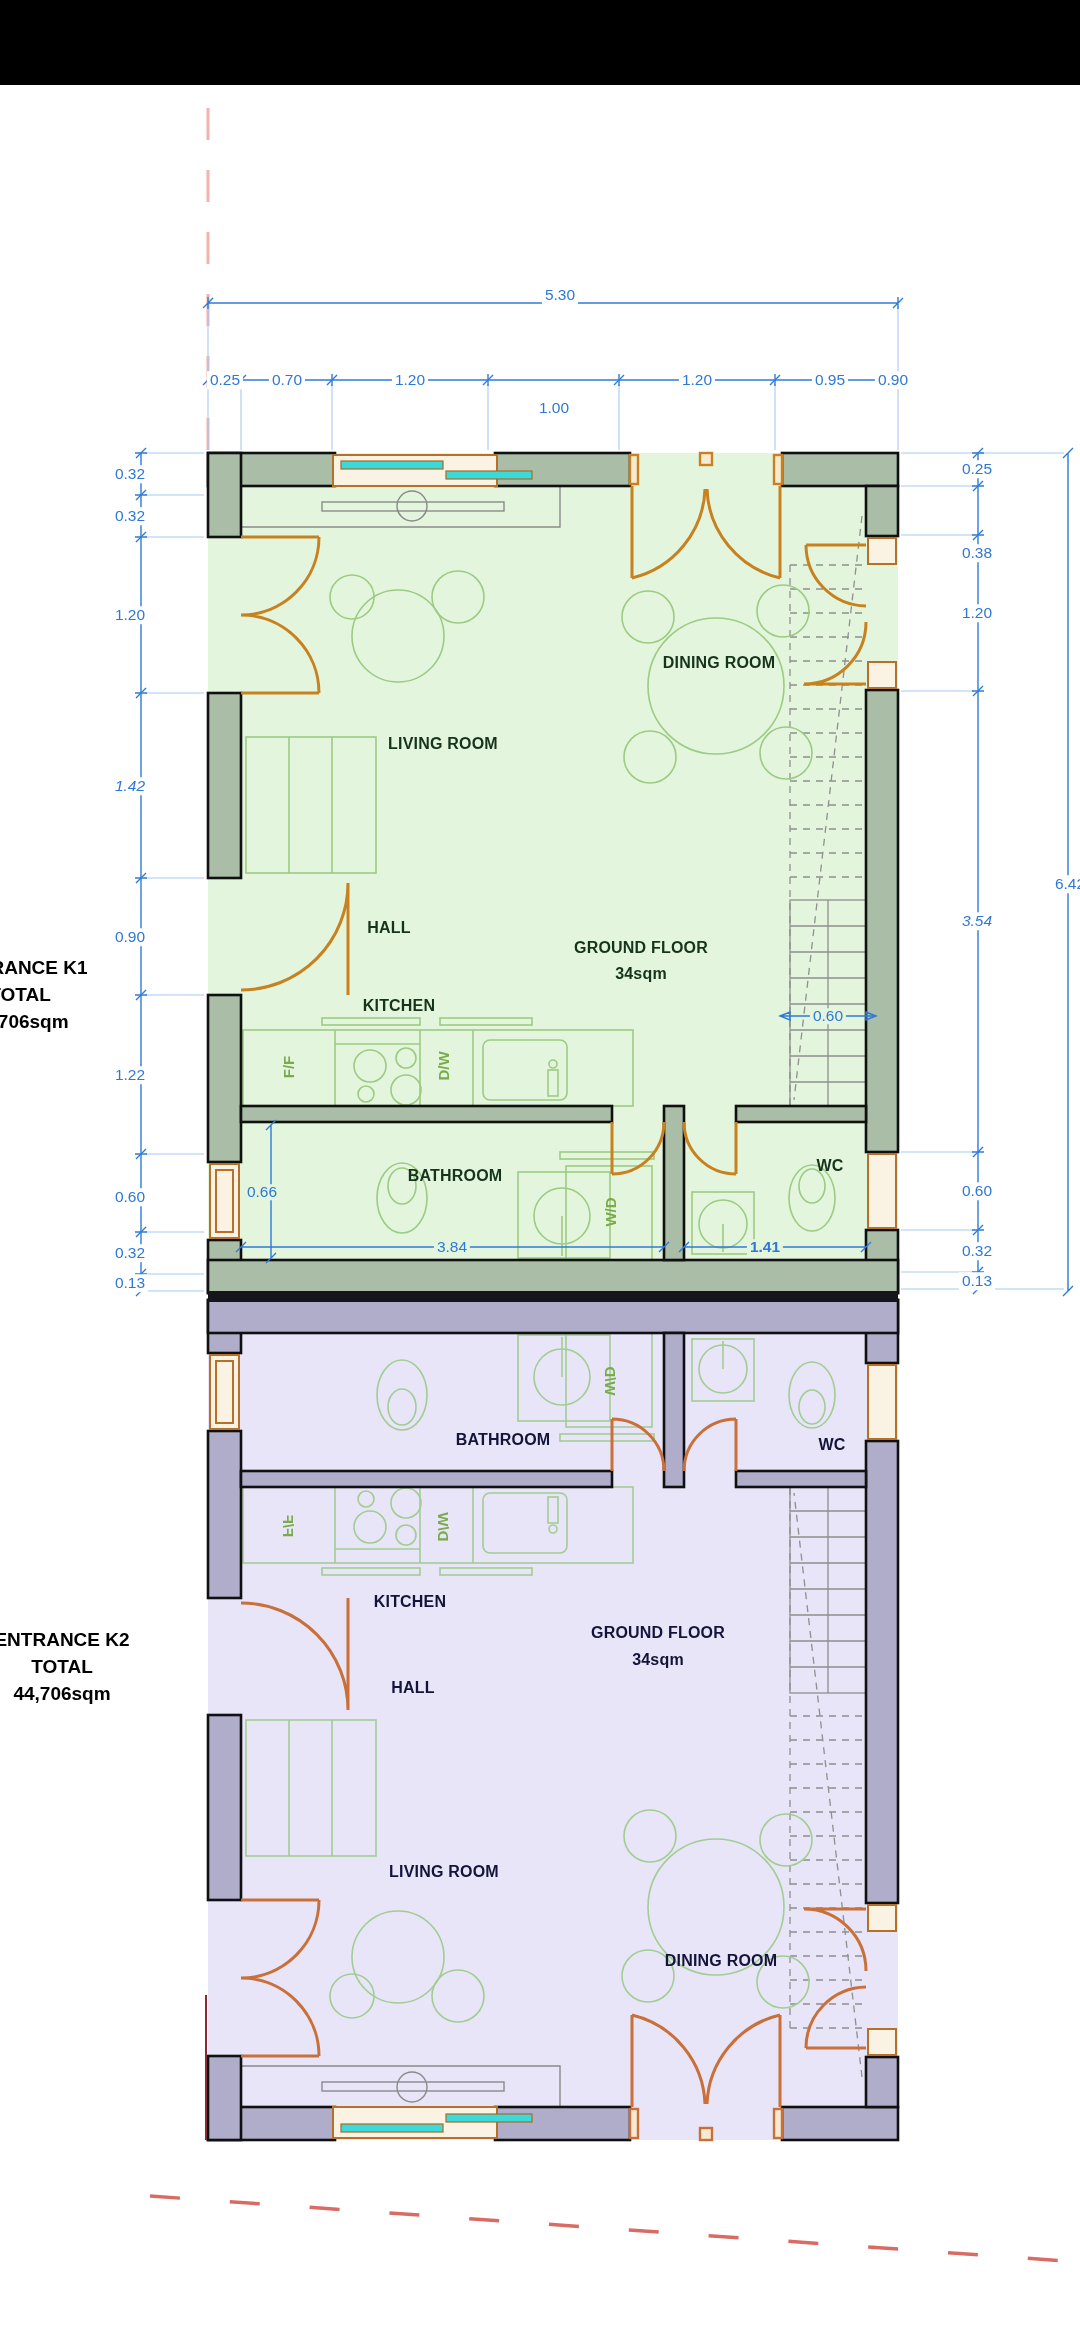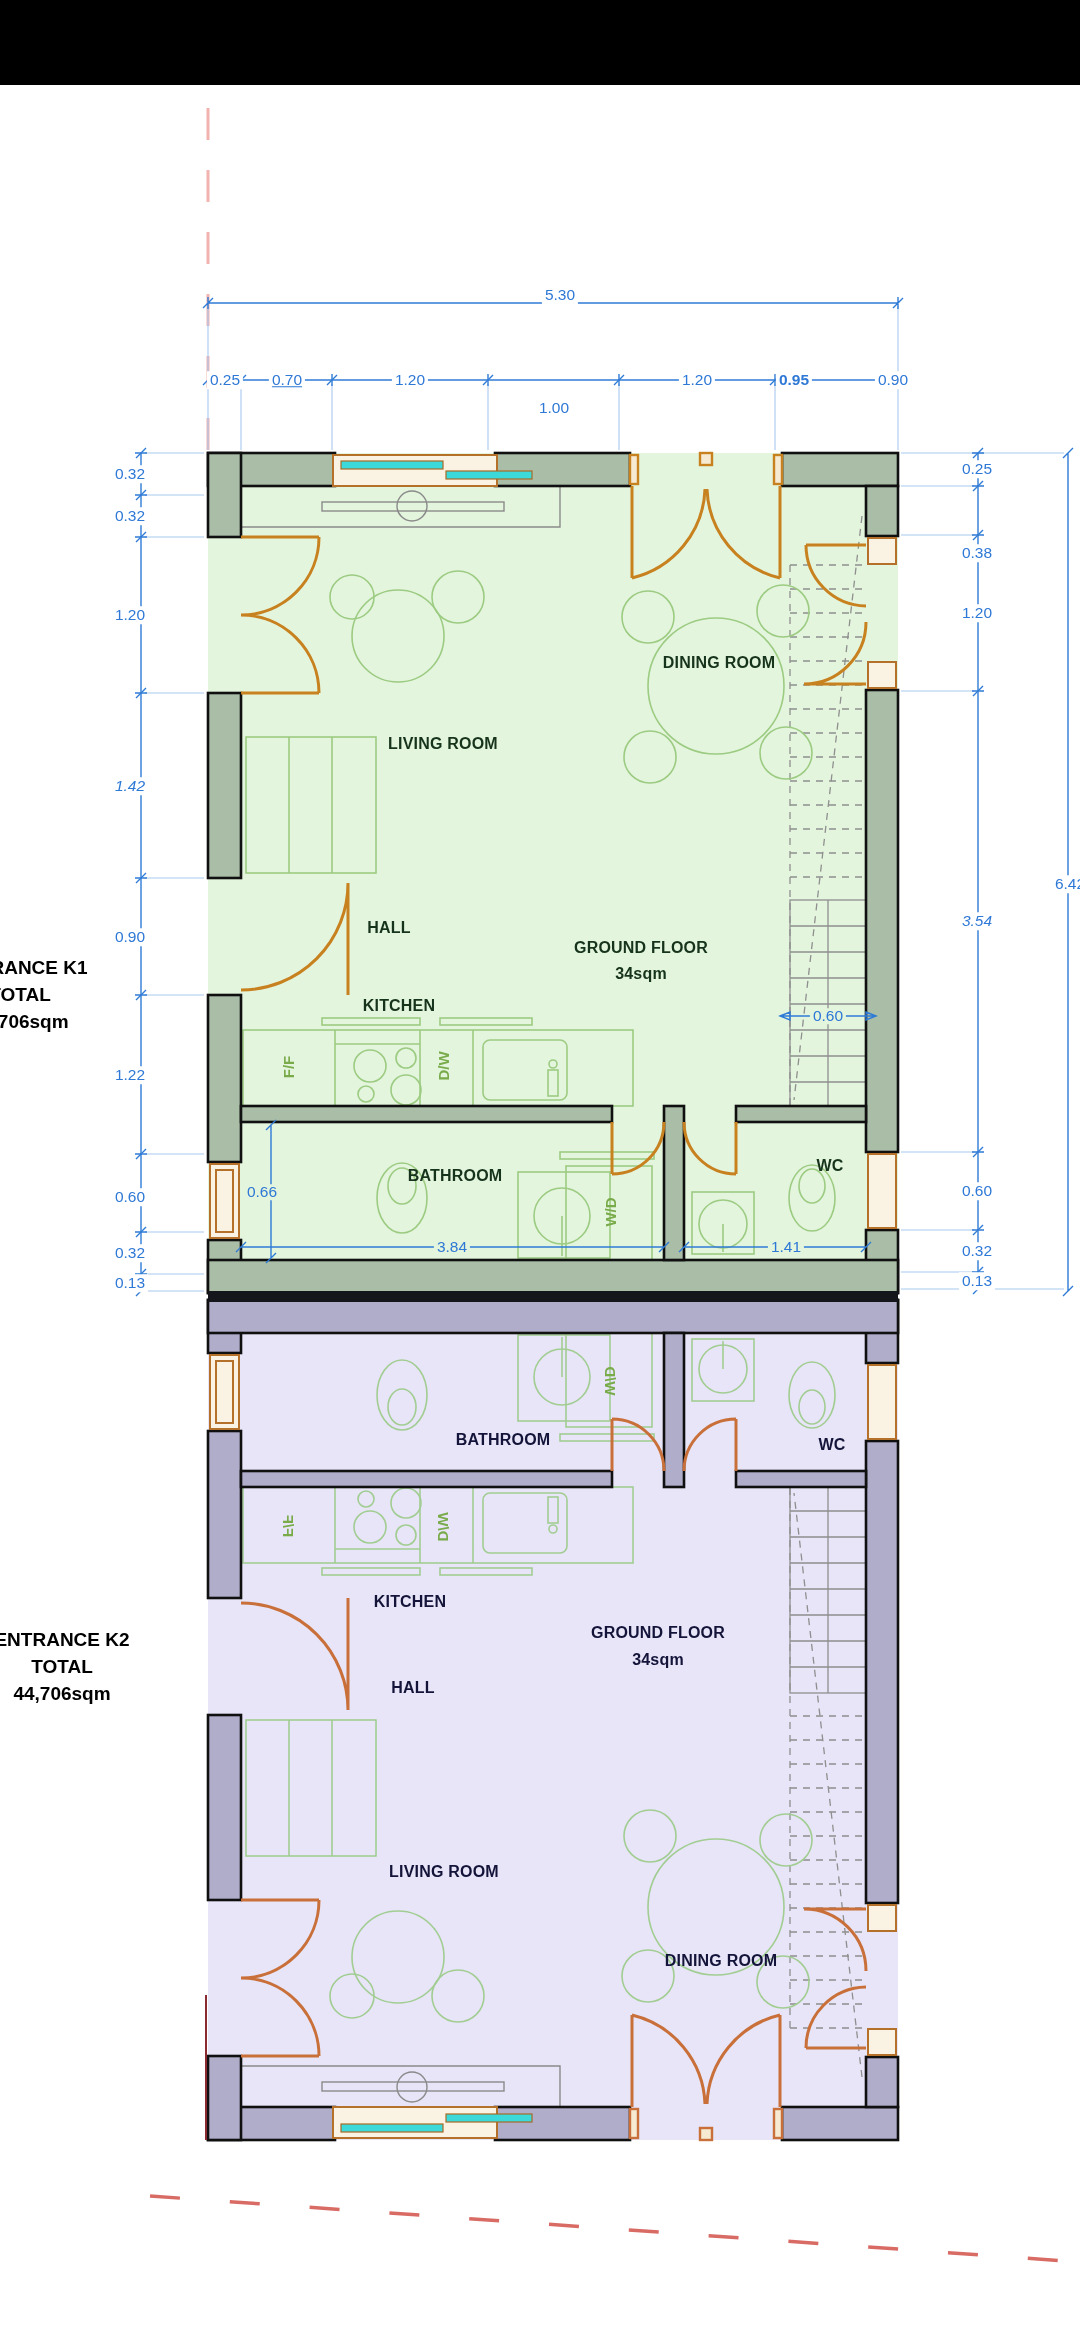--- a/index.html
+++ b/index.html
@@ -195,40 +195,40 @@
       <span class="lbl roomB" style="left: 721px; top: 1961px;">DINING ROOM</span>
       <span class="lbl appA" style="left: 288px; top: 1067px;">F/F</span>
       <span class="lbl appA" style="left: 443px; top: 1066px;">D/W</span>
       <span class="lbl appA" style="left: 610px; top: 1212px;">W/D</span>
       <span class="lbl appB" style="left: 610px; top: 1381px;">W/D</span>
       <span class="lbl appB" style="left: 443px; top: 1527px;">D/W</span>
       <span class="lbl appB" style="left: 288px; top: 1526px;">F/F</span>
       <span class="lbl dim dimw" style="left: 560px; top: 295px;">5.30</span>
       <span class="lbl dim dimw" style="left: 1070px; top: 884px;">6.42</span>
       <span class="lbl dim dimw" style="left: 225px; top: 380px;">0.25</span>
-      <span class="lbl dim dimw" style="left: 287px; top: 380px; text-decoration: underline;">0.70</span>
+      <span class="lbl dim dimw" style="left: 287px; top: 380px;">0.70</span>
       <span class="lbl dim dimw" style="left: 410px; top: 380px;">1.20</span>
       <span class="lbl dim dimw" style="left: 554px; top: 380px; margin-top: 28px;">1.00</span>
       <span class="lbl dim dimw" style="left: 697px; top: 380px;">1.20</span>
-      <span class="lbl dim dimw" style="left: 794px; top: 380px; font-weight: bold;">0.95</span>
+      <span class="lbl dim dimw" style="left: 830px; top: 380px;">0.95</span>
       <span class="lbl dim dimw" style="left: 893px; top: 380px;">0.90</span>
       <span class="lbl dim dimw" style="left: 130px; top: 474px;">0.32</span>
       <span class="lbl dim dimw" style="left: 130px; top: 516px;">0.32</span>
       <span class="lbl dim dimw" style="left: 130px; top: 615px;">1.20</span>
       <span class="lbl dim dimw" style="left: 130px; top: 786px; font-style: italic;">1.42</span>
       <span class="lbl dim dimw" style="left: 130px; top: 937px;">0.90</span>
       <span class="lbl dim dimw" style="left: 130px; top: 1075px;">1.22</span>
       <span class="lbl dim dimw" style="left: 130px; top: 1197px;">0.60</span>
       <span class="lbl dim dimw" style="left: 130px; top: 1253px;">0.32</span>
       <span class="lbl dim dimw" style="left: 130px; top: 1283px;">0.13</span>
       <span class="lbl dim dimw" style="left: 977px; top: 469px;">0.25</span>
       <span class="lbl dim dimw" style="left: 977px; top: 510px; margin-top: 43px;">0.38</span>
       <span class="lbl dim dimw" style="left: 977px; top: 613px;">1.20</span>
       <span class="lbl dim dimw" style="left: 977px; top: 921px; font-style: italic;">3.54</span>
       <span class="lbl dim dimw" style="left: 977px; top: 1191px;">0.60</span>
       <span class="lbl dim dimw" style="left: 977px; top: 1251px;">0.32</span>
       <span class="lbl dim dimw" style="left: 977px; top: 1281px;">0.13</span>
       <span class="lbl dim dimgA" style="left: 828px; top: 1016px;">0.60</span>
       <span class="lbl dim dimgA" style="left: 262px; top: 1192px;">0.66</span>
       <span class="lbl dim dimgA" style="left: 452px; top: 1247px;">3.84</span>
-      <span class="lbl dim dimgA" style="left: 786px; top: 1247px;">1.41</span>
+      <span class="lbl dim dimgA" style="left: 765px; top: 1247px; font-weight: bold;">1.41</span>
     </div>
 </div>
 
 </body></html>

